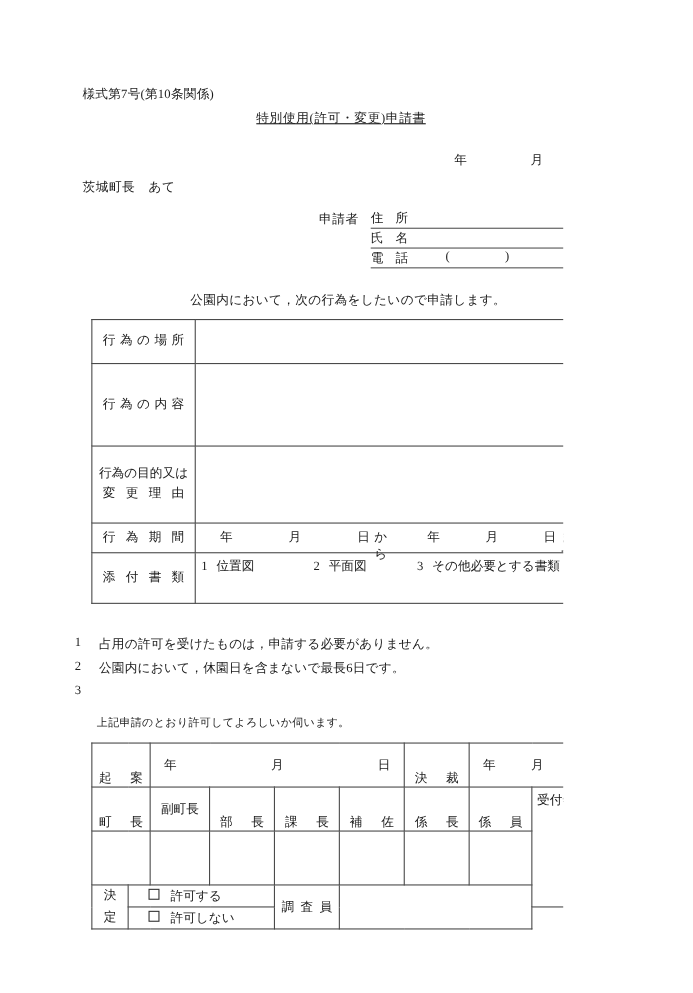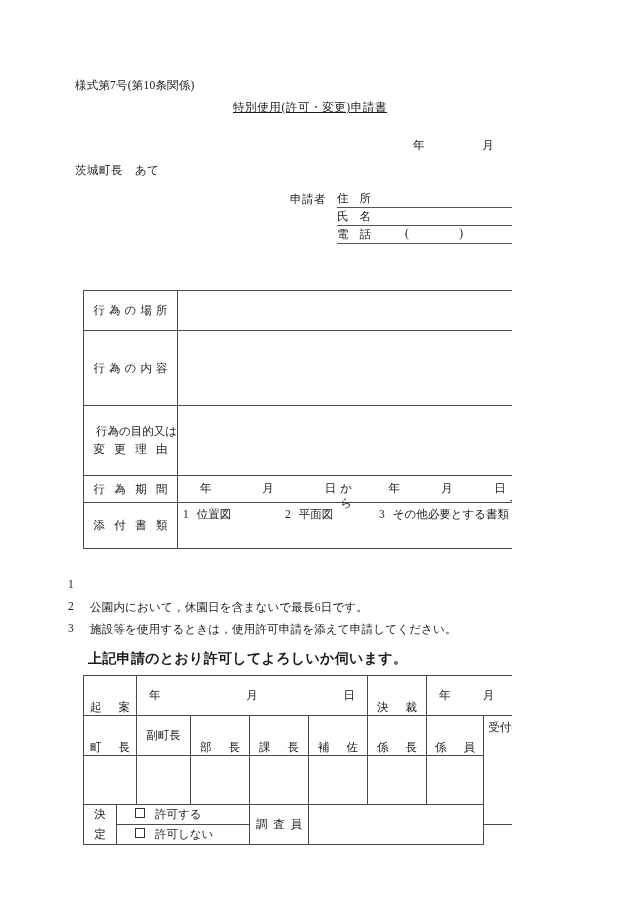--- a/index.html
+++ b/index.html
@@ -123,21 +123,21 @@
     display: inline-block;
     width: 74px;
     text-align: justify;
     text-align-last: justify;
     font-size: 11.5px;
   }
   .lbl-two-line {
     display: block;
     line-height: 1.5;
   }
-  .lbl-two-line .l1 { display: block; font-size: 11.5px; text-align: right; }
+  .lbl-two-line .l1 { display: block; font-size: 11.5px; }
   .lbl-two-line .l2 {
     display: inline-block;
     width: 74px;
     text-align: justify;
     text-align-last: justify;
     font-size: 11.5px;
   }
 
   .r-place { height: 40px; }
   .r-content { height: 75px; }
@@ -197,23 +197,22 @@
     left: 0; top: 0;
   }
   .note .n-txt {
     position: absolute;
     left: 22px; top: 0;
   }
 
   
   .approval-sentence {
     left: 88px; top: 650px;
-    font-size: 14px;
+    font-size: 10px;
     letter-spacing: 0.3px;
-    font-weight: bold;
   }
 
   
   .bottom-table {
     position: absolute;
     left: 83px; top: 675px;
     width: 467px;
     border-collapse: collapse;
     table-layout: fixed;
   }
@@ -308,20 +307,21 @@
         </span>
         <span class="paren">
           <span>(</span>
             <span>)</span>
         </span>
       </div>
 
     </div>
   </div>
 
+  <div class="abs intro">公園内において，次の行為をしたいので申請します。</div>
 
   <table class="main-table">
     <tbody>
         <tr class="r-place">
       <td class="lbl">
         <span class="spread5">行為の場所</span>
       </td>
       <td></td>
     </tr>
     <tr class="r-content">
@@ -377,28 +377,28 @@
           </span>
         </span>
       </td>
     </tr>
   </tbody>
     </table>
 
   <div class="notes">
     <div class="note">
       <span class="n-num">1</span>
+      <span class="n-txt">占用の許可を受けたものは，申請する必要がありません。</span>
     </div>
     <div class="note">
       <span class="n-num">2</span>
       <span class="n-txt">公園内において，休園日を含まないで最長6日です。</span>
     </div>
     <div class="note">
       <span class="n-num">3</span>
-      <span class="n-txt">施設等を使用するときは，使用許可申請を添えて申請してください。</span>
     </div>
   </div>
 
   <div class="abs approval-sentence">上記申請のとおり許可してよろしいか伺います。</div>
 
   <table class="bottom-table">
     <colgroup>
       <col style="width:33px">
       <col style="width:20px">
       <col style="width:54px">

